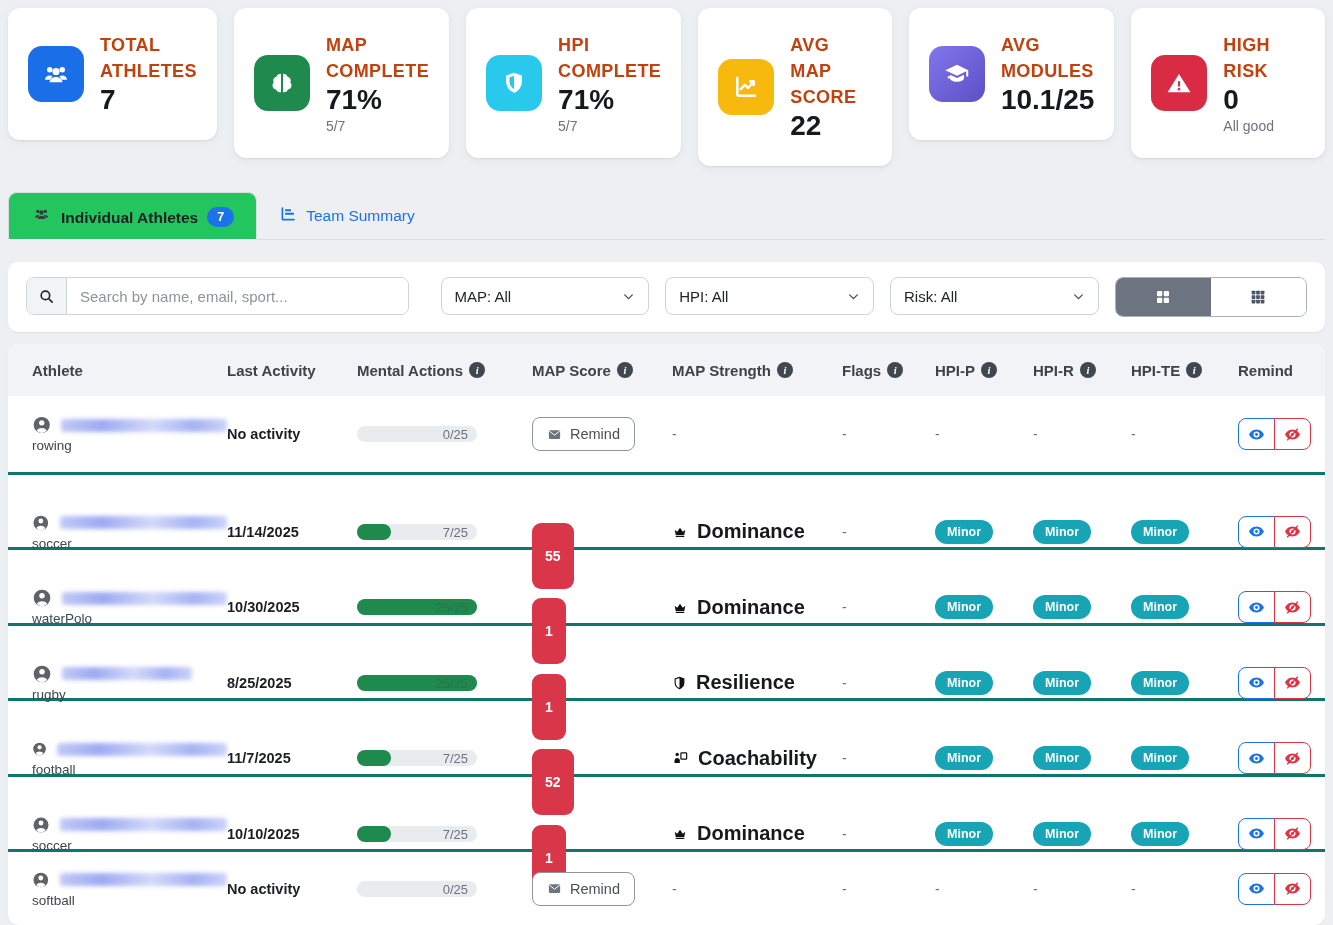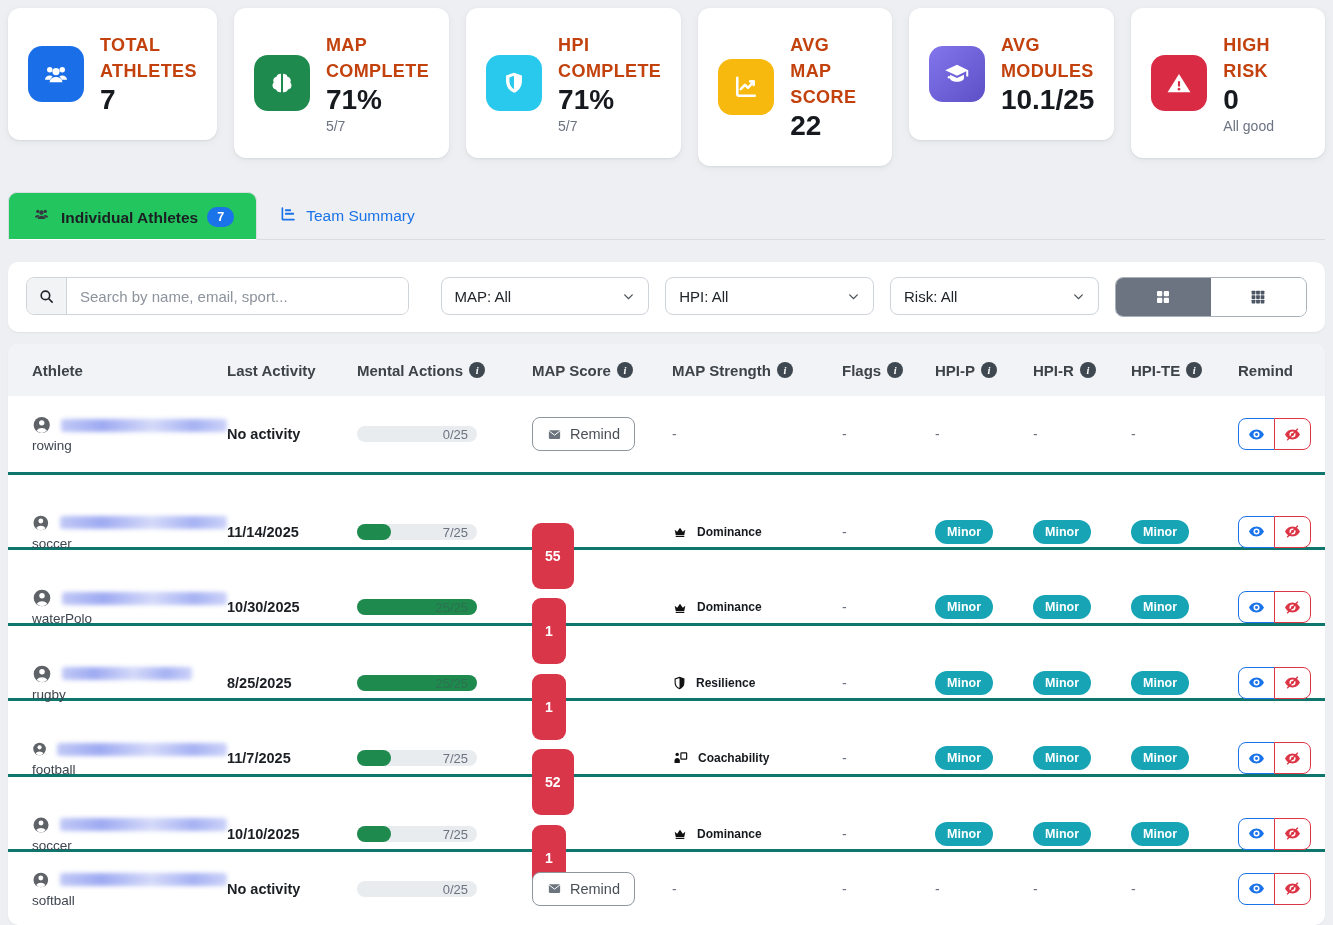--- a/index.html
+++ b/index.html
@@ -79,21 +79,21 @@
   .pval { position:absolute; right:9px; top:50%; transform:translateY(-50%);
           font-size:13px; color:#6b7280; }
   .pval.full { color:#2e7050; }
 
   .scorebadge { display:inline-block; background:#d93649; color:#fff; font-weight:700;
                 font-size:14px; padding:25px 13px; border-radius:9px; min-width:24px; text-align:center;margin-top:48px; }
   .remindbtn { display:inline-flex; align-items:center; gap:8px; border:1px solid #8e959d;
                background:#fff; border-radius:8px; padding:8px 14px; font-size:14.5px;
                color:#495057; cursor:pointer; font-family:"Liberation Sans",sans-serif; }
 
-  .strength { display:flex; align-items:center; gap:9px; font-size:12px; font-weight:600; color:#16191d; }
+  .strength { display:flex; align-items:center; gap:9px; font-size:20px; font-weight:600; color:#16191d; }
   .dash { color:#6b7280; font-size:14px; }
 
   .minor { display:inline-block; background:#17a5b5; color:#fff; font-size:12.5px; font-weight:700;
            padding:5px 12px; border-radius:12px; }
 
   .actions { display:inline-flex; }
   .actbtn { width:37px; height:32px; background:#fff; display:flex; align-items:center;
             justify-content:center; cursor:pointer; }
   .actbtn.view { border:1px solid #1a73e8; border-radius:8px 0 0 8px; }
   .actbtn.hide { border:1px solid #dc3545; border-radius:0 8px 8px 0; margin-left:-1px; }

